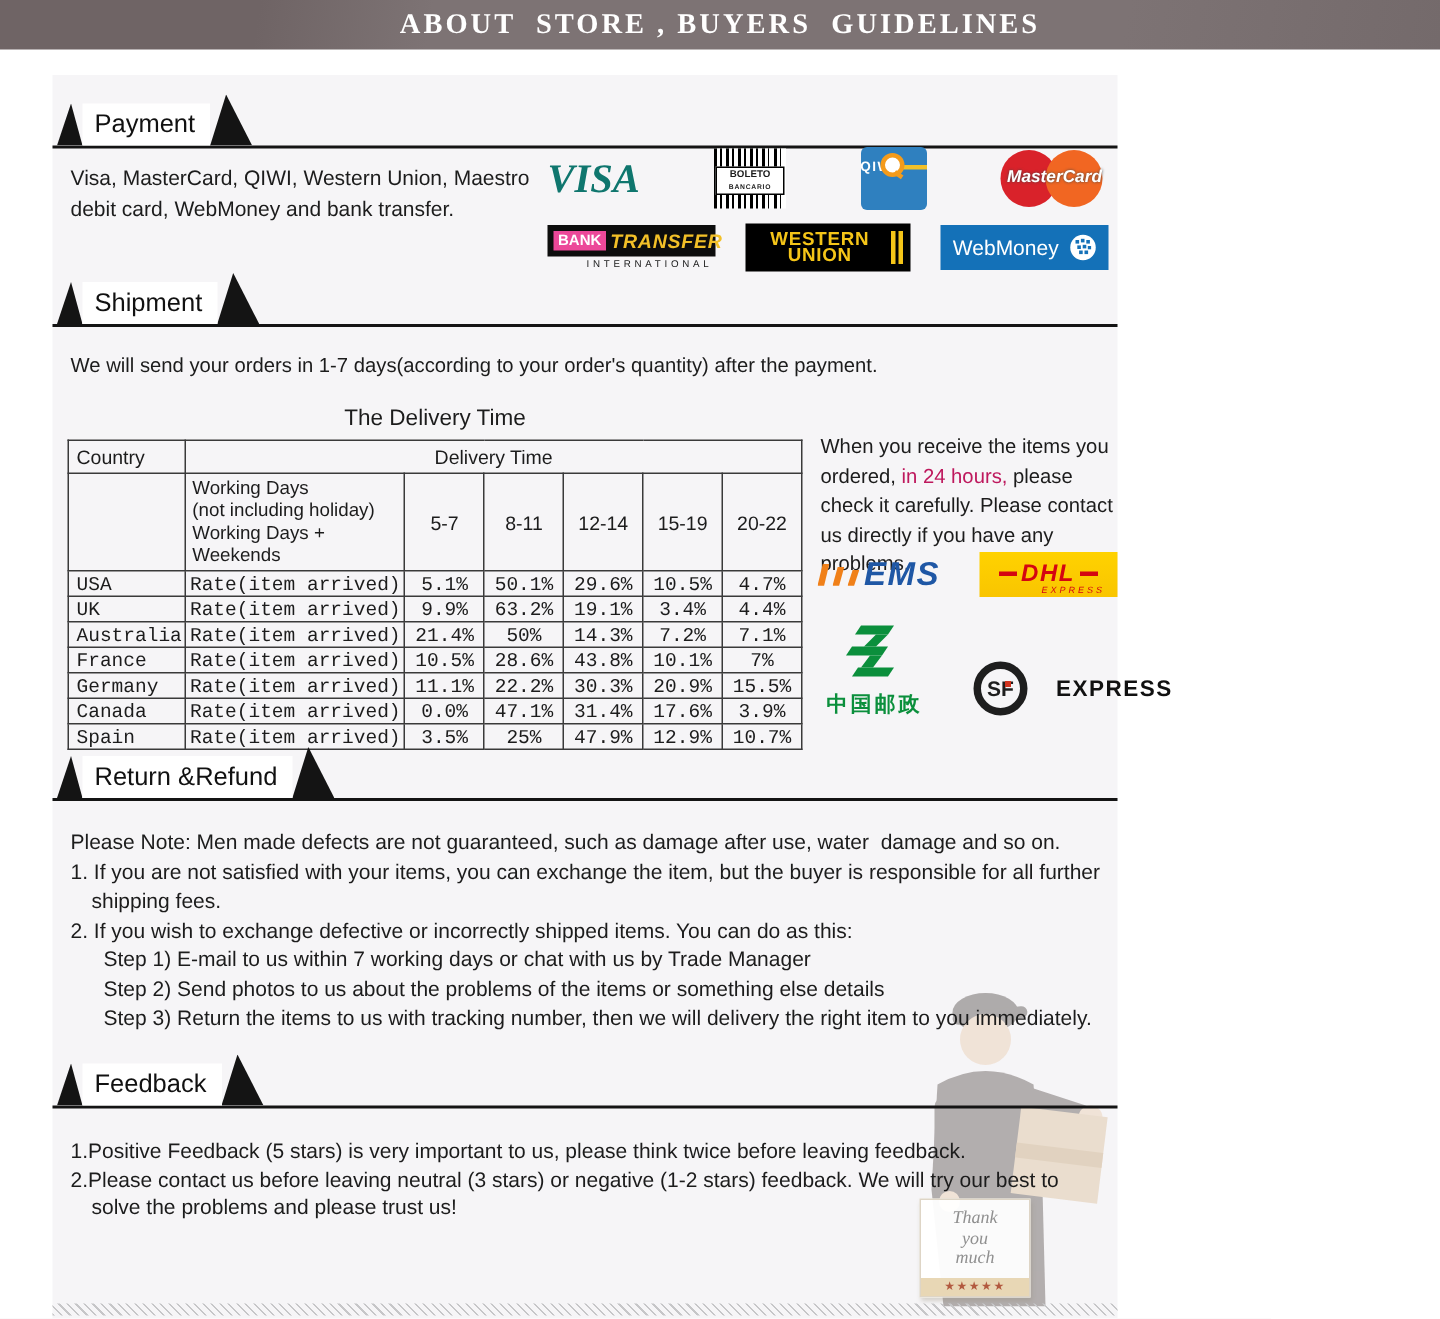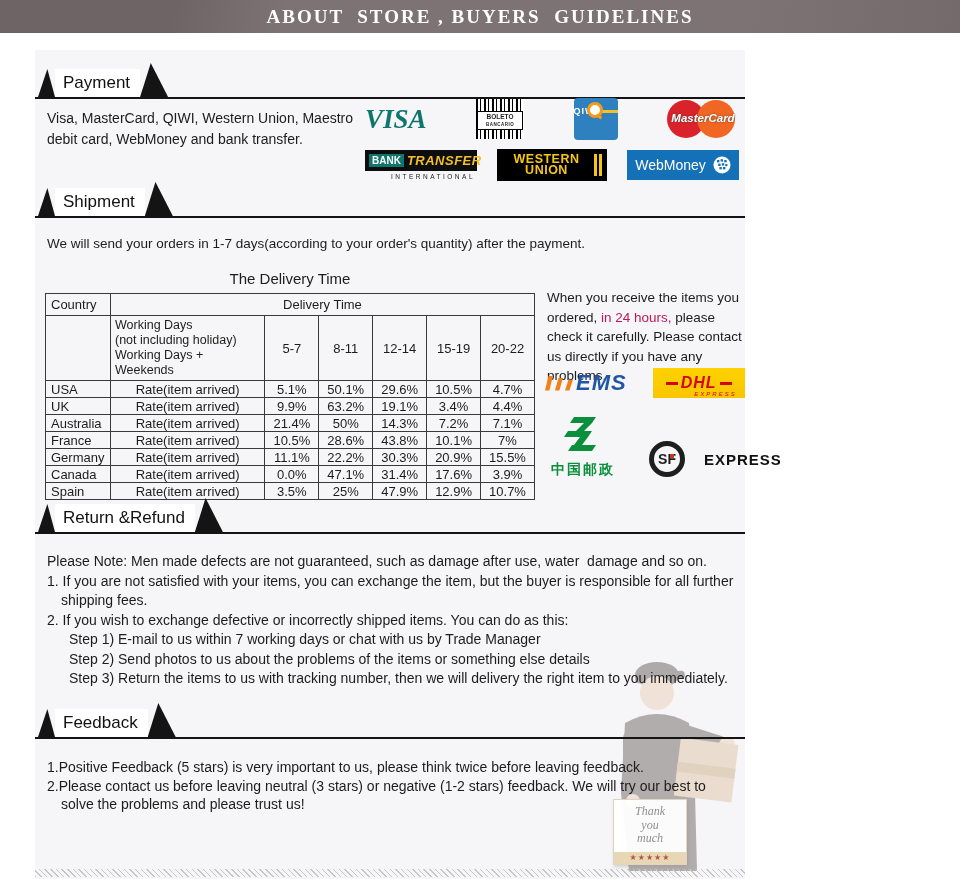--- a/index.html
+++ b/index.html
@@ -62,40 +62,40 @@
   .qiwi-name { color:#fff; font-weight:bold; font-size:9px; letter-spacing:1px; }
   .qiwi-sub { width:30px; height:3px; background:#f2c028; margin-top:1px; }
   .mc { position:relative; width:72px; height:42px; }
   .mc-c1,.mc-c2 { position:absolute; top:2px; width:38px; height:38px; border-radius:50%; }
   .mc-c1 { left:0; background:#d9222a; }
   .mc-c2 { left:30px; background:#f16622; }
   .mc-name { position:absolute; left:0; right:0; top:14px; text-align:center; color:#fff;
     font-style:italic; font-weight:bold; font-size:11.5px; text-shadow:0 0 2px #444; }
   .bt { width:112px; }
   .bt-top { background:#0d0d0d; display:flex; align-items:center; padding:2px 4px; height:21px; }
-  .bt-bank { background:#0f766e; color:#fff; font-weight:bold; font-size:10px; padding:1px 3px; }
+  .bt-bank { background:#ec4899; color:#fff; font-weight:bold; font-size:10px; padding:1px 3px; }
   .bt-transfer { color:#f2c028; font-style:italic; font-weight:bold; font-size:13px; margin-left:3px; letter-spacing:.5px; }
   .bt-intl { font-size:6.5px; letter-spacing:2.5px; color:#1a1a1a; text-align:right; padding:2px 2px 0 0; }
   .wu { width:110px; height:32px; background:#000; display:flex; align-items:center; padding:0 5px; }
   .wu-text { flex:1; text-align:center; color:#f5c518; font-weight:bold; font-size:12.5px; line-height:11.5px; letter-spacing:.5px; }
   .wu-bars { display:flex; gap:2px; margin-left:3px; }
   .wu-bars i { width:3px; height:22px; background:#f5c518; }
   .wm { width:112px; height:30px; background:#1471b8; display:flex; align-items:center; justify-content:center; gap:7px; }
   .wm-name { color:#fff; font-size:14px; }
   
   .ship-intro { left:12px; top:186px; font-size:13.5px; }
   .tbl-title { left:10px; top:220px; width:490px; text-align:center; font-size:15px; }
   .dtable { left:10px; top:243px; }
   table { border-collapse:collapse; width:490px; background:transparent; }
   td,th { border:1px solid #3a3a3a; font-weight:normal; font-size:13px; padding:0 2px; }
   .th-top { height:22px; text-align:center; }
   .th-country { text-align:left; padding-left:5px; }
   .sub-cell { font-size:12.5px; line-height:15px; padding:2px 4px; height:48px; }
   .range-cell { text-align:center; vertical-align:middle; }
-  .data-row td { height:17px; }
+  .data-row td { height:17px;font-family:Liberation Mono, monospace; }
   .c-country { padding-left:5px; }
   .c-rate { text-align:center; }
   .c-pct { text-align:center; }
   .notice { left:512px; top:238px; width:196px; font-size:13.5px; line-height:19.5px; }
   .notice .hl { color:#be185d;margin-top:12px; }
   
   .carrier-row1 { left:510px; top:318px; display:flex; align-items:center; gap:26px; }
   .ems { display:flex; align-items:center; }
   .ems-wing { display:flex; gap:2px; margin-right:3px; }
   .ems-wing i { width:8px; height:15px; background:#f08019; clip-path:polygon(45% 0,100% 0,55% 100%,0 100%); }

